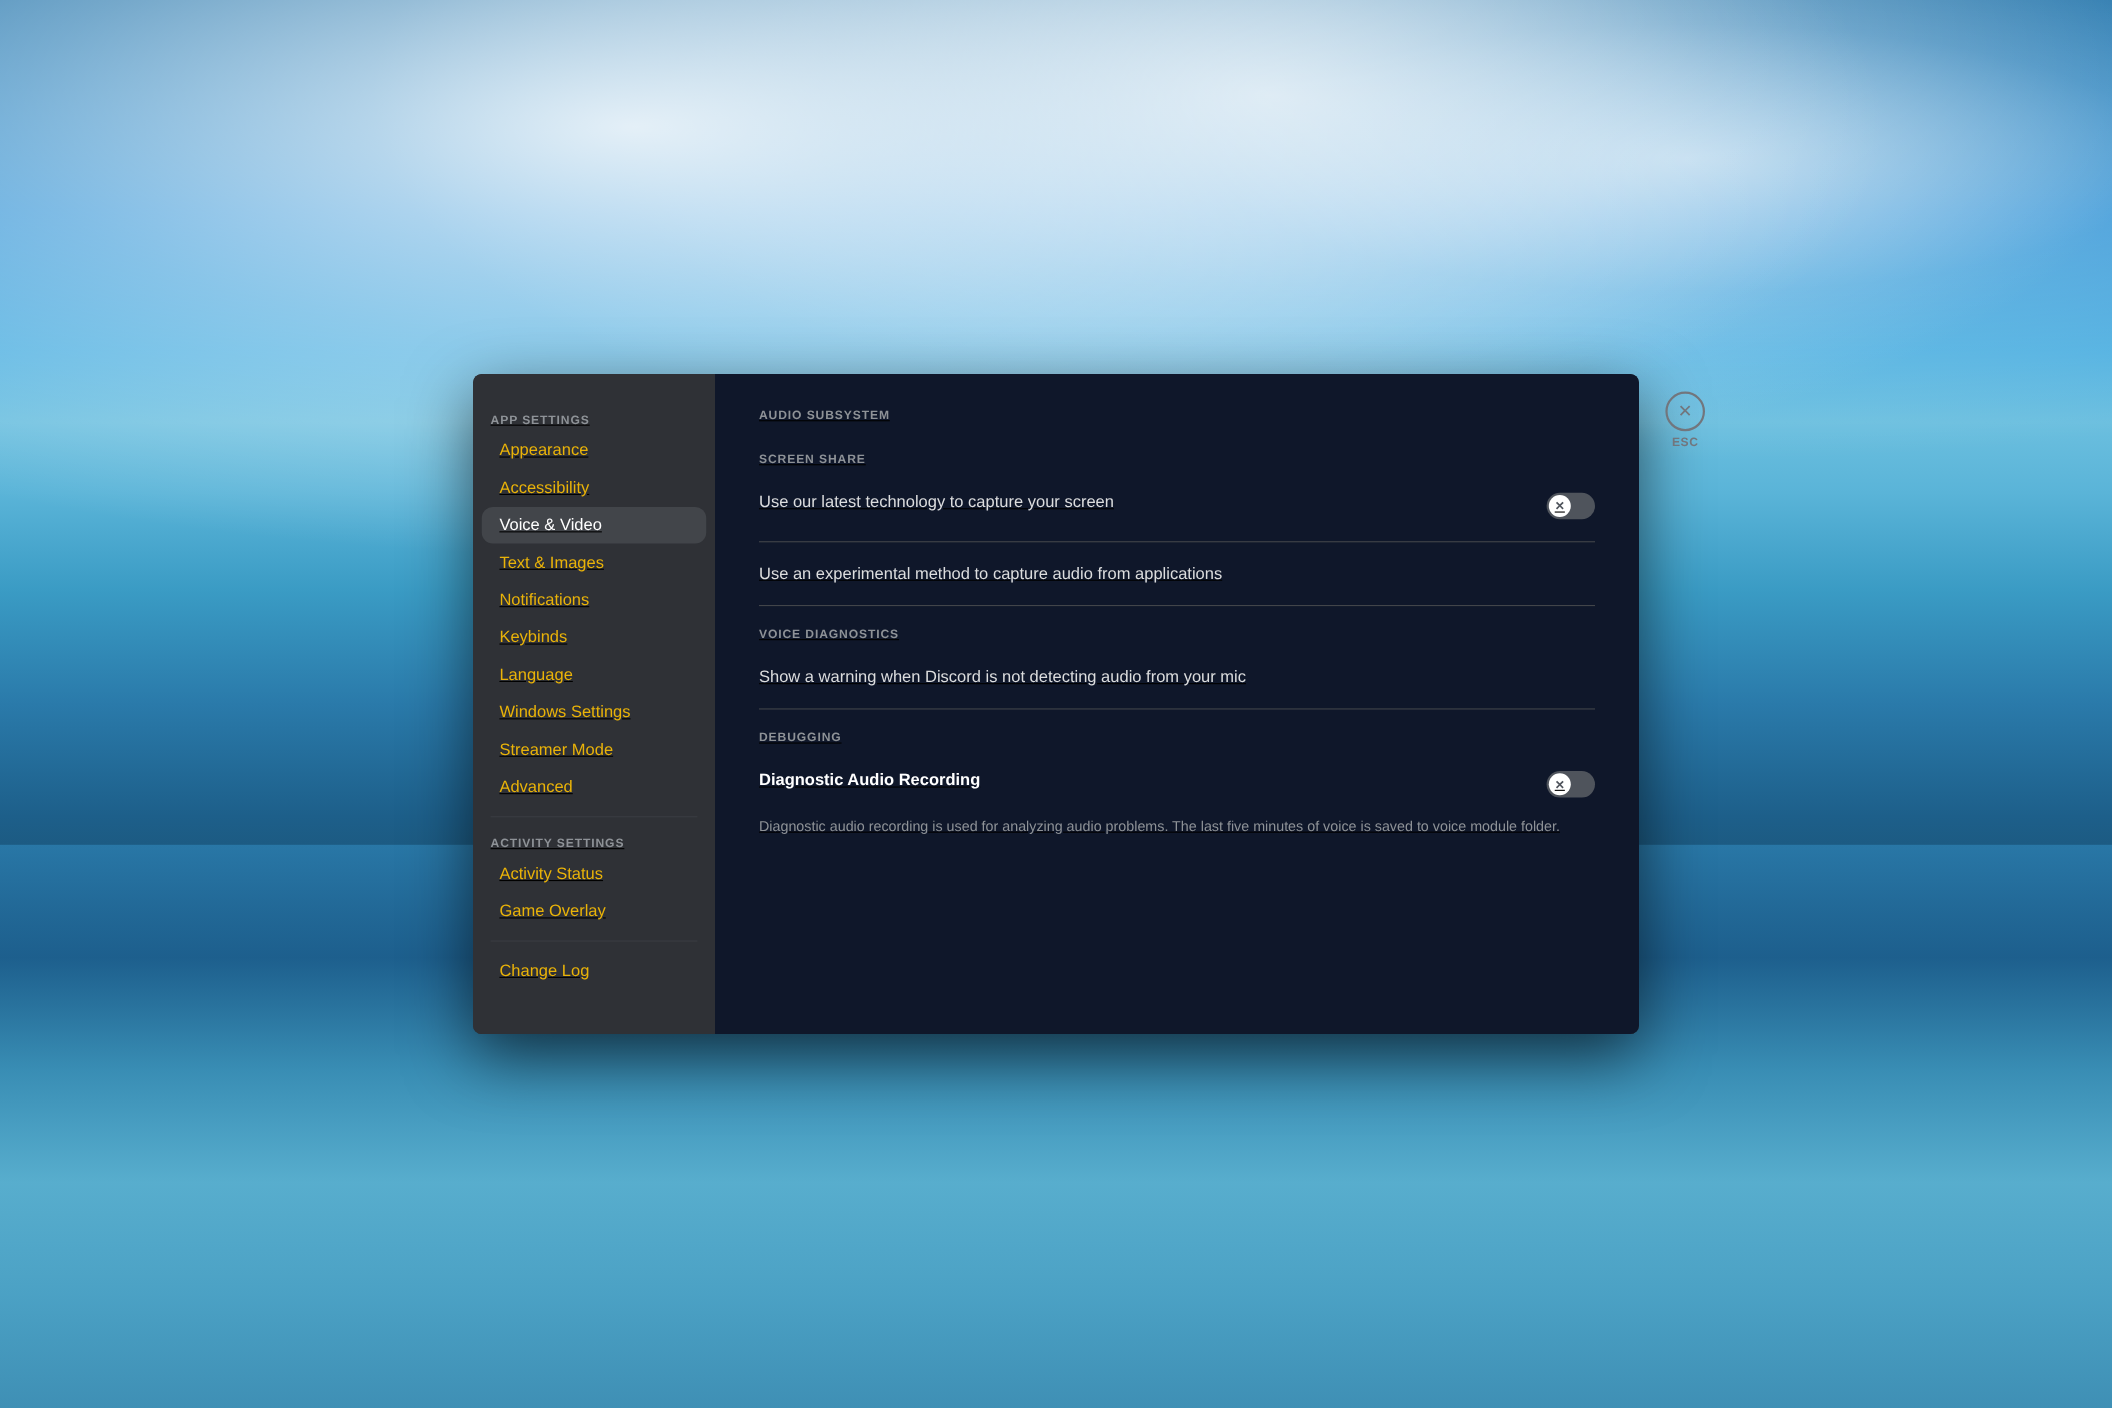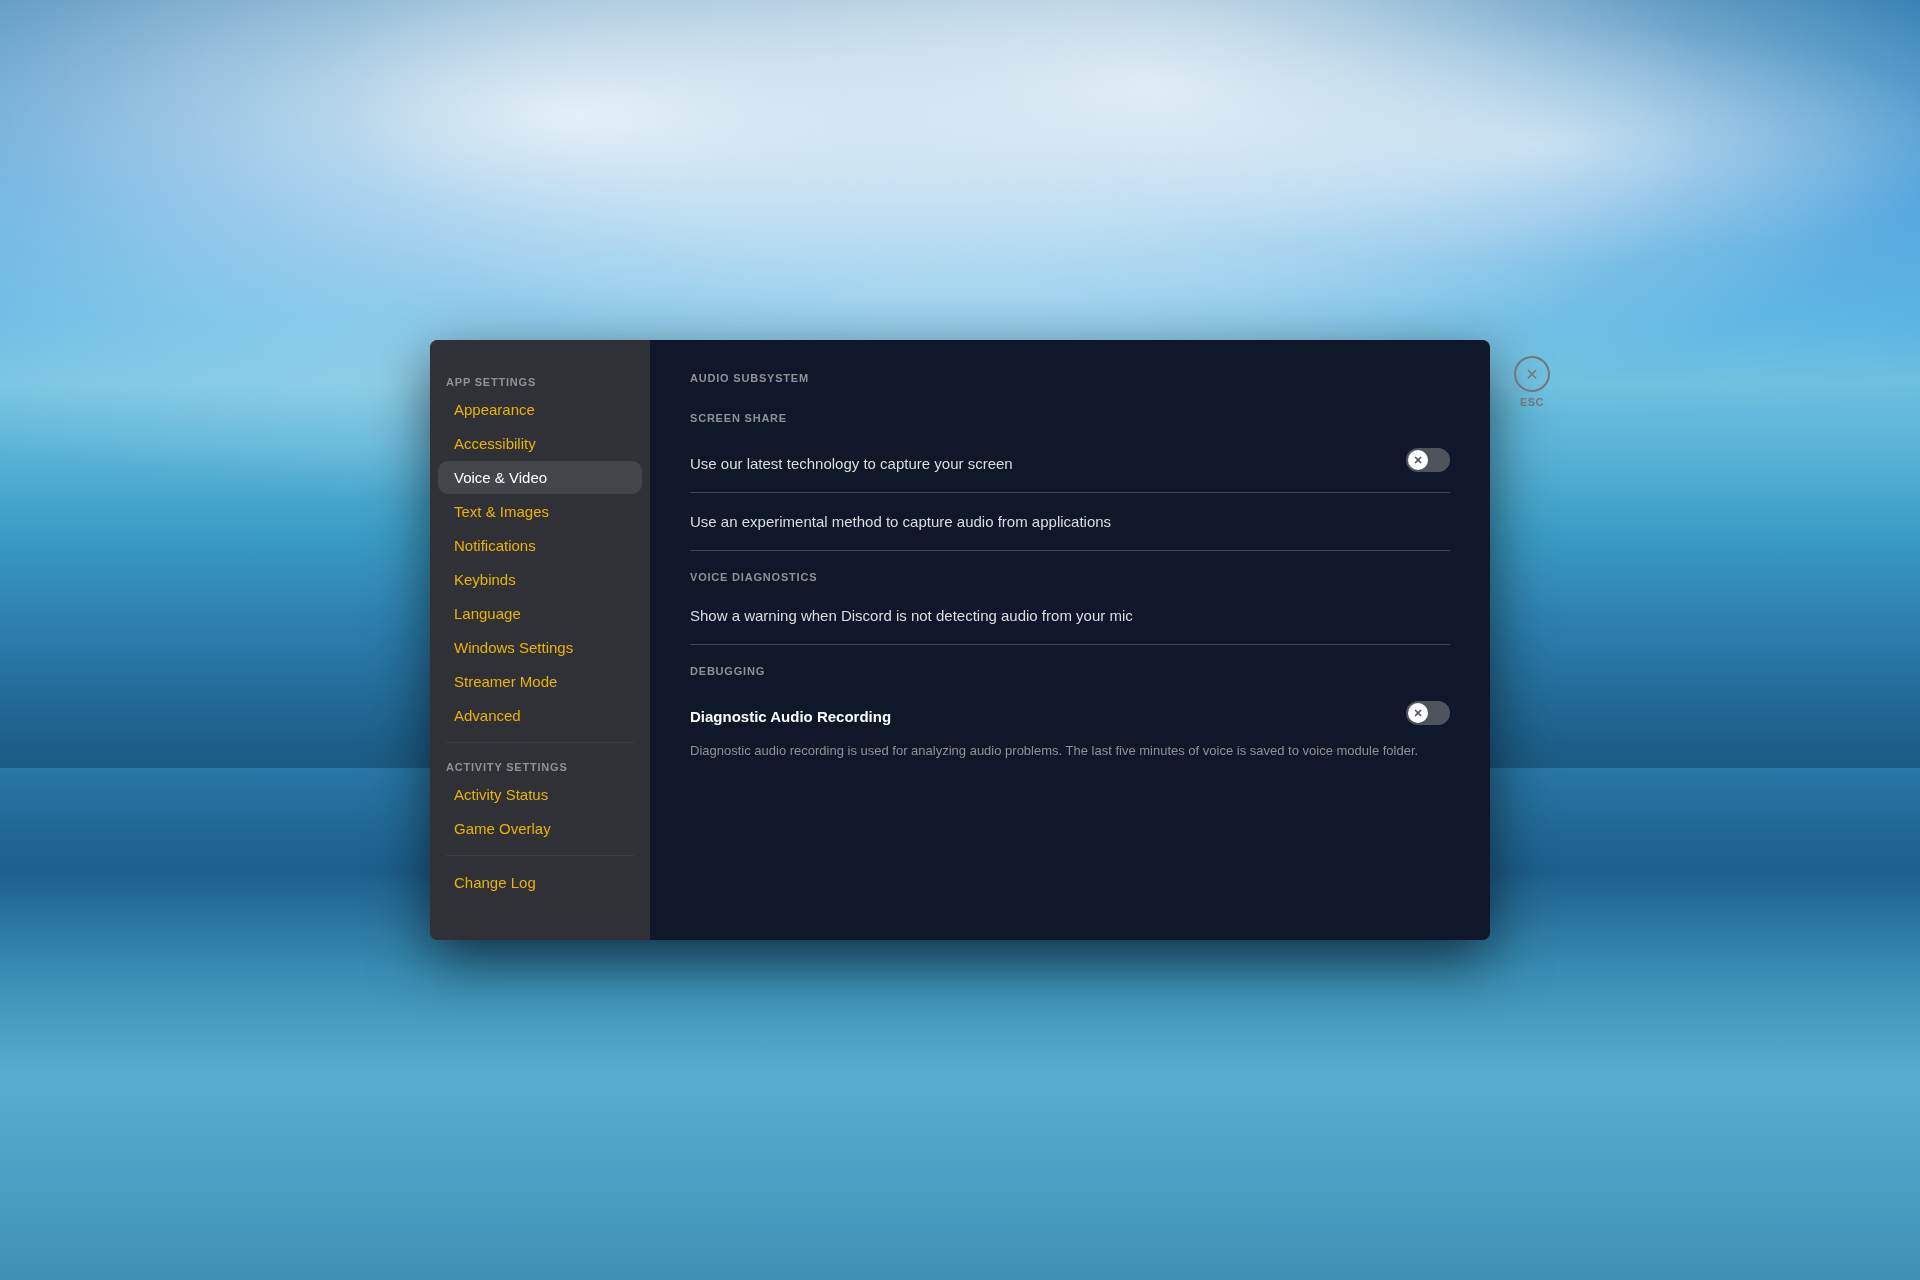--- a/index.html
+++ b/index.html
@@ -74,20 +74,21 @@
     }
 
     .settings-window {
       display: flex;
       width: 100%;
       height: 100%;
       background: #2f3136;
       border-radius: 8px;
       overflow: hidden;
       box-shadow: 0 20px 60px rgba(0,0,0,0.6);
+      text-decoration: underline;
     }
 
     
     .sidebar {
       width: 220px;
       background: #2f3136;
       padding: 20px 0;
       overflow-y: auto;
       flex-shrink: 0;
     }
@@ -170,21 +171,21 @@
       top: 50%;
       transform: translateY(-50%);
       color: #8e9297;
       font-size: 14px;
       pointer-events: none;
     }
 
     
     .setting-row {
       display: flex;
-      align-items: flex-end;
+      align-items: flex-start;
       justify-content: space-between;
       padding: 12px 0;
     }
 
     .setting-label {
       color: #dcddde;
       font-size: 15px;
       flex: 1;
     }
 

